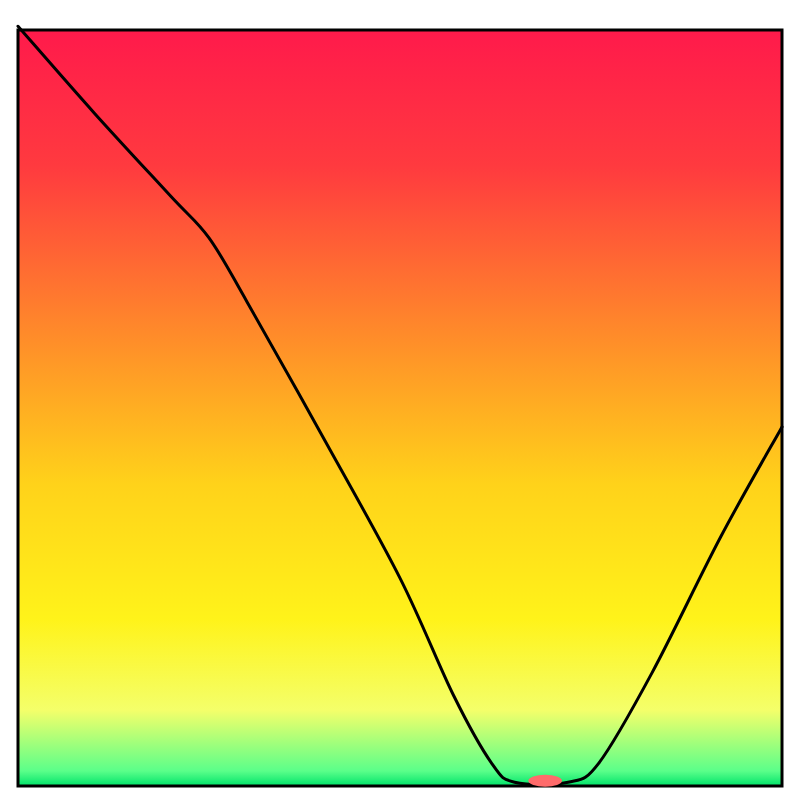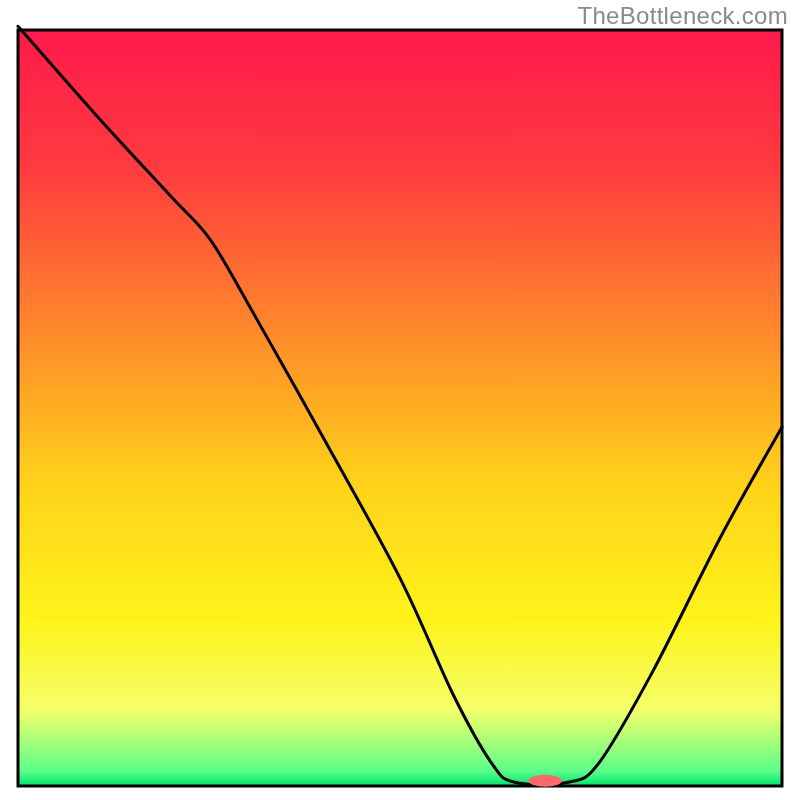--- a/index.html
+++ b/index.html
@@ -30,21 +30,20 @@
     left: 0;
     top: 0;
     width: 800px;
     height: 800px;
   }
 </style>
 </head>
 <body>
 <div class="wrap">
 
-<div class="watermark">TheBottleneck.com</div>
 
 <svg class="chart" viewBox="0 0 800 800" preserveAspectRatio="none">
   <defs>
     <linearGradient id="bg-grad" x1="0" y1="0" x2="0" y2="1">
           <stop offset="0%" stop-color="#ff1a4b"></stop>
           <stop offset="18%" stop-color="#ff3a3f"></stop>
           <stop offset="40%" stop-color="#ff8a2a"></stop>
           <stop offset="60%" stop-color="#ffd21a"></stop>
           <stop offset="78%" stop-color="#fff31a"></stop>
           <stop offset="90%" stop-color="#f4ff6a"></stop>

